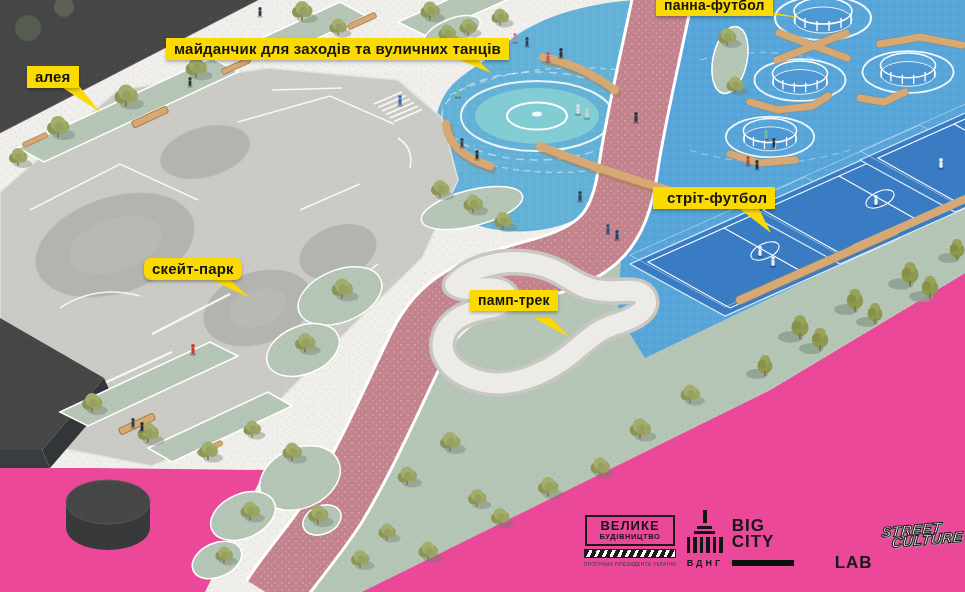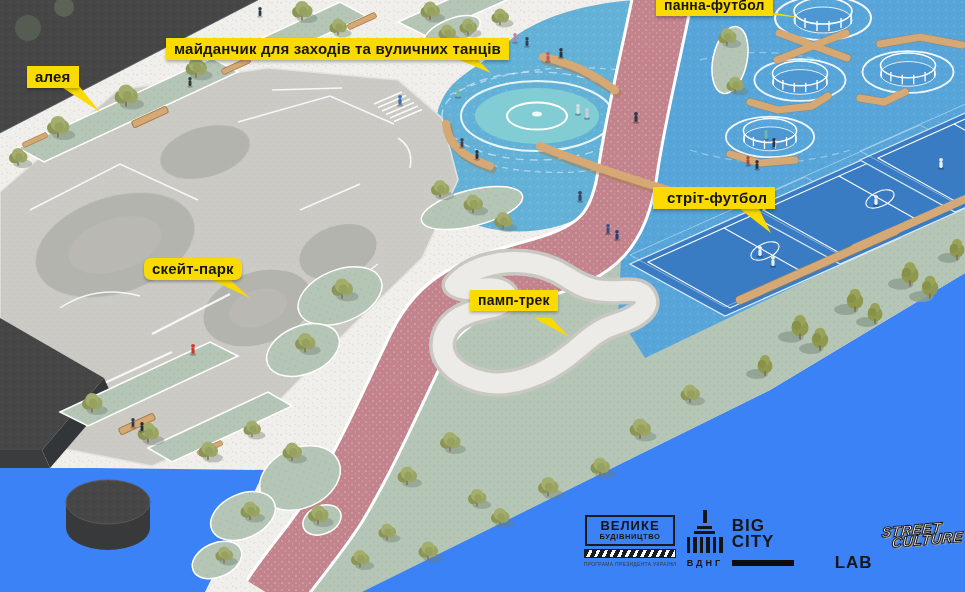--- a/index.html
+++ b/index.html
@@ -1,16 +1,16 @@
 <!DOCTYPE html>
 <html><head>
 <meta charset="utf-8">
 <style>
   html,body{margin:0;padding:0;background:#fff;}
-  .stage{position:relative;width:965px;height:592px;overflow:hidden;background:#3b82f6;
+  .stage{position:relative;width:965px;height:592px;overflow:hidden;background:#ec4899;
          font-family:"Liberation Sans",sans-serif;}
   .stage svg.scene{position:absolute;left:0;top:0;}
   
   .plan-label{position:absolute;background:#fbda00;color:#151515;font-weight:bold;
       white-space:nowrap;padding:2px 8px 3px;box-shadow:0 2px 3px rgba(0,0,0,.28);
       z-index:6;letter-spacing:.2px;}
   #lbl-panna {left:656px;top:-5px;font-size:14px;}
   #lbl-events{left:166px;top:38px;font-size:15px;padding-left:8px;}
   #lbl-alley {left:27px;top:66px;font-size:15px;}
   #lbl-street{left:653px;top:187px;font-size:15px;padding-left:14px;}

